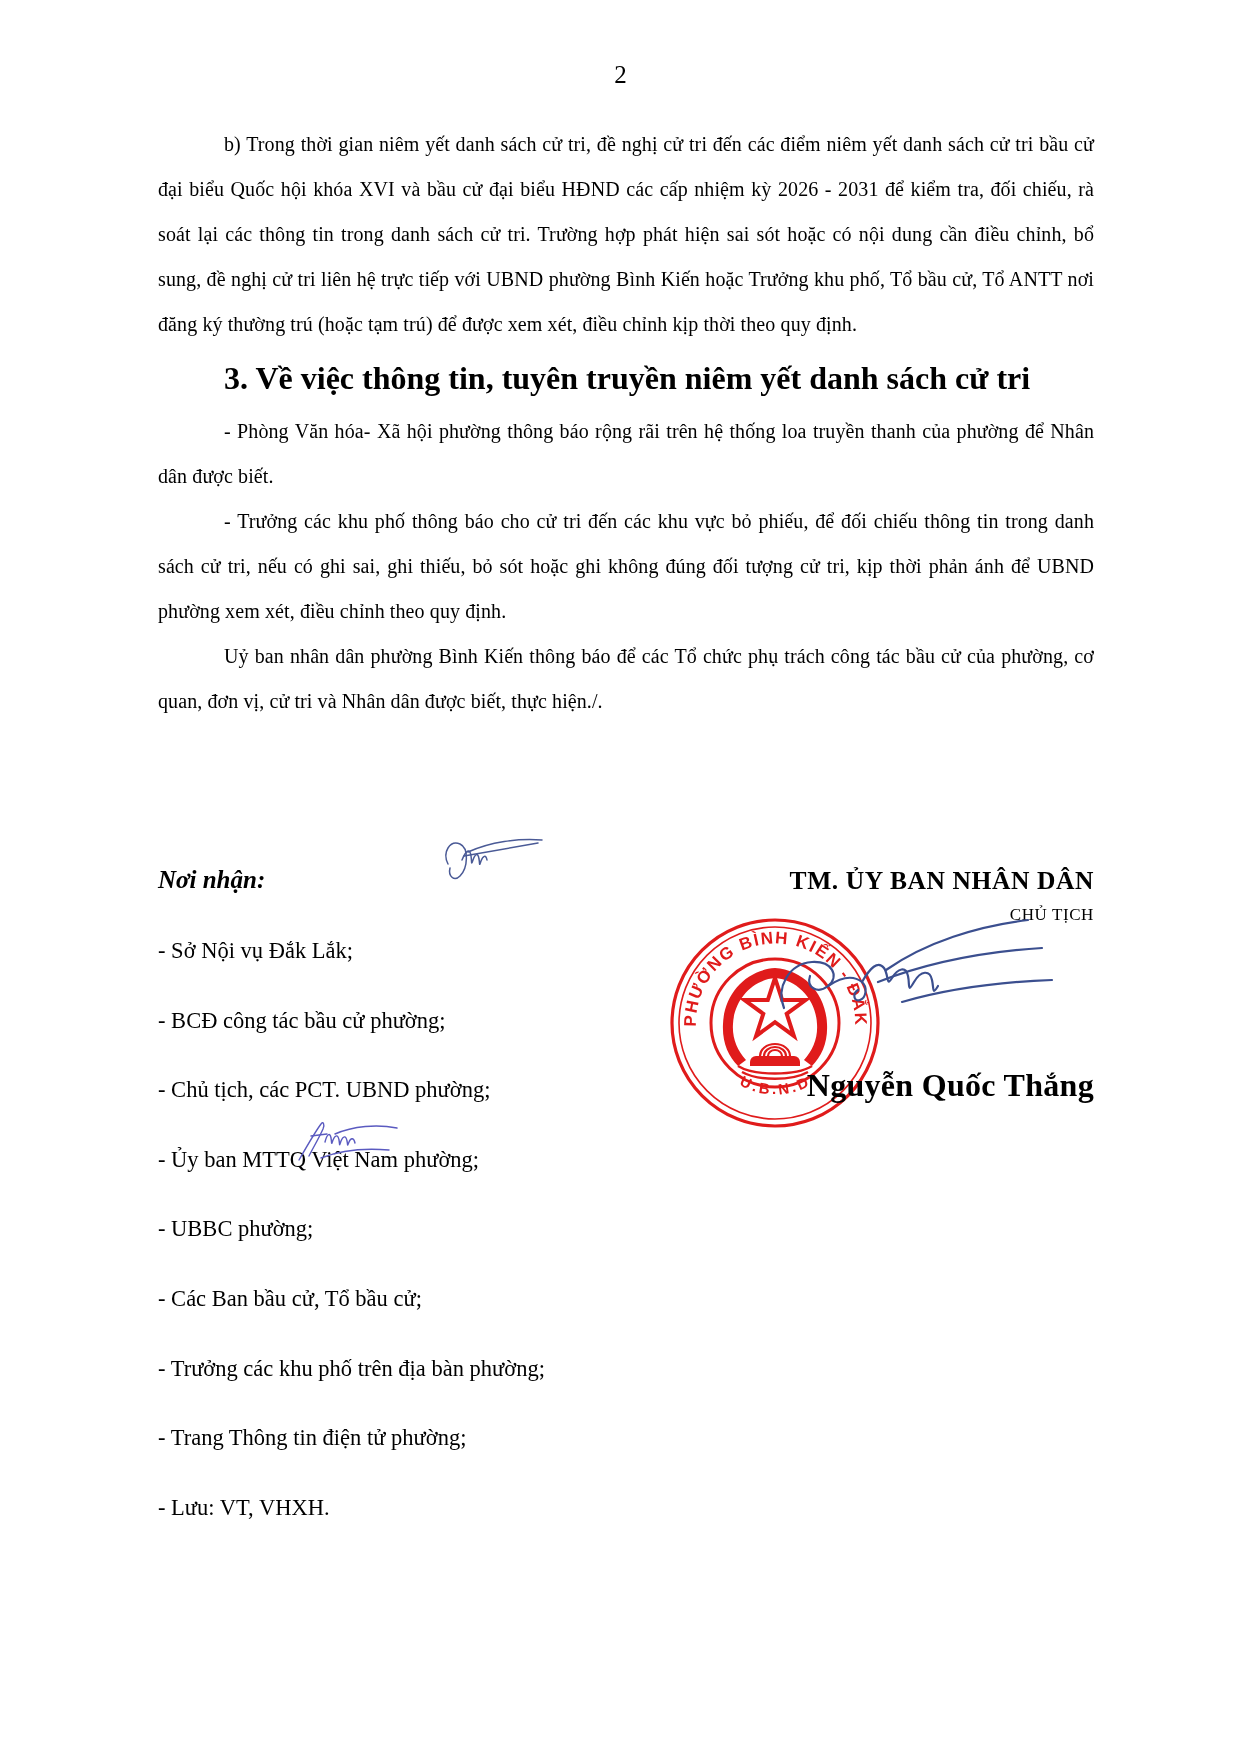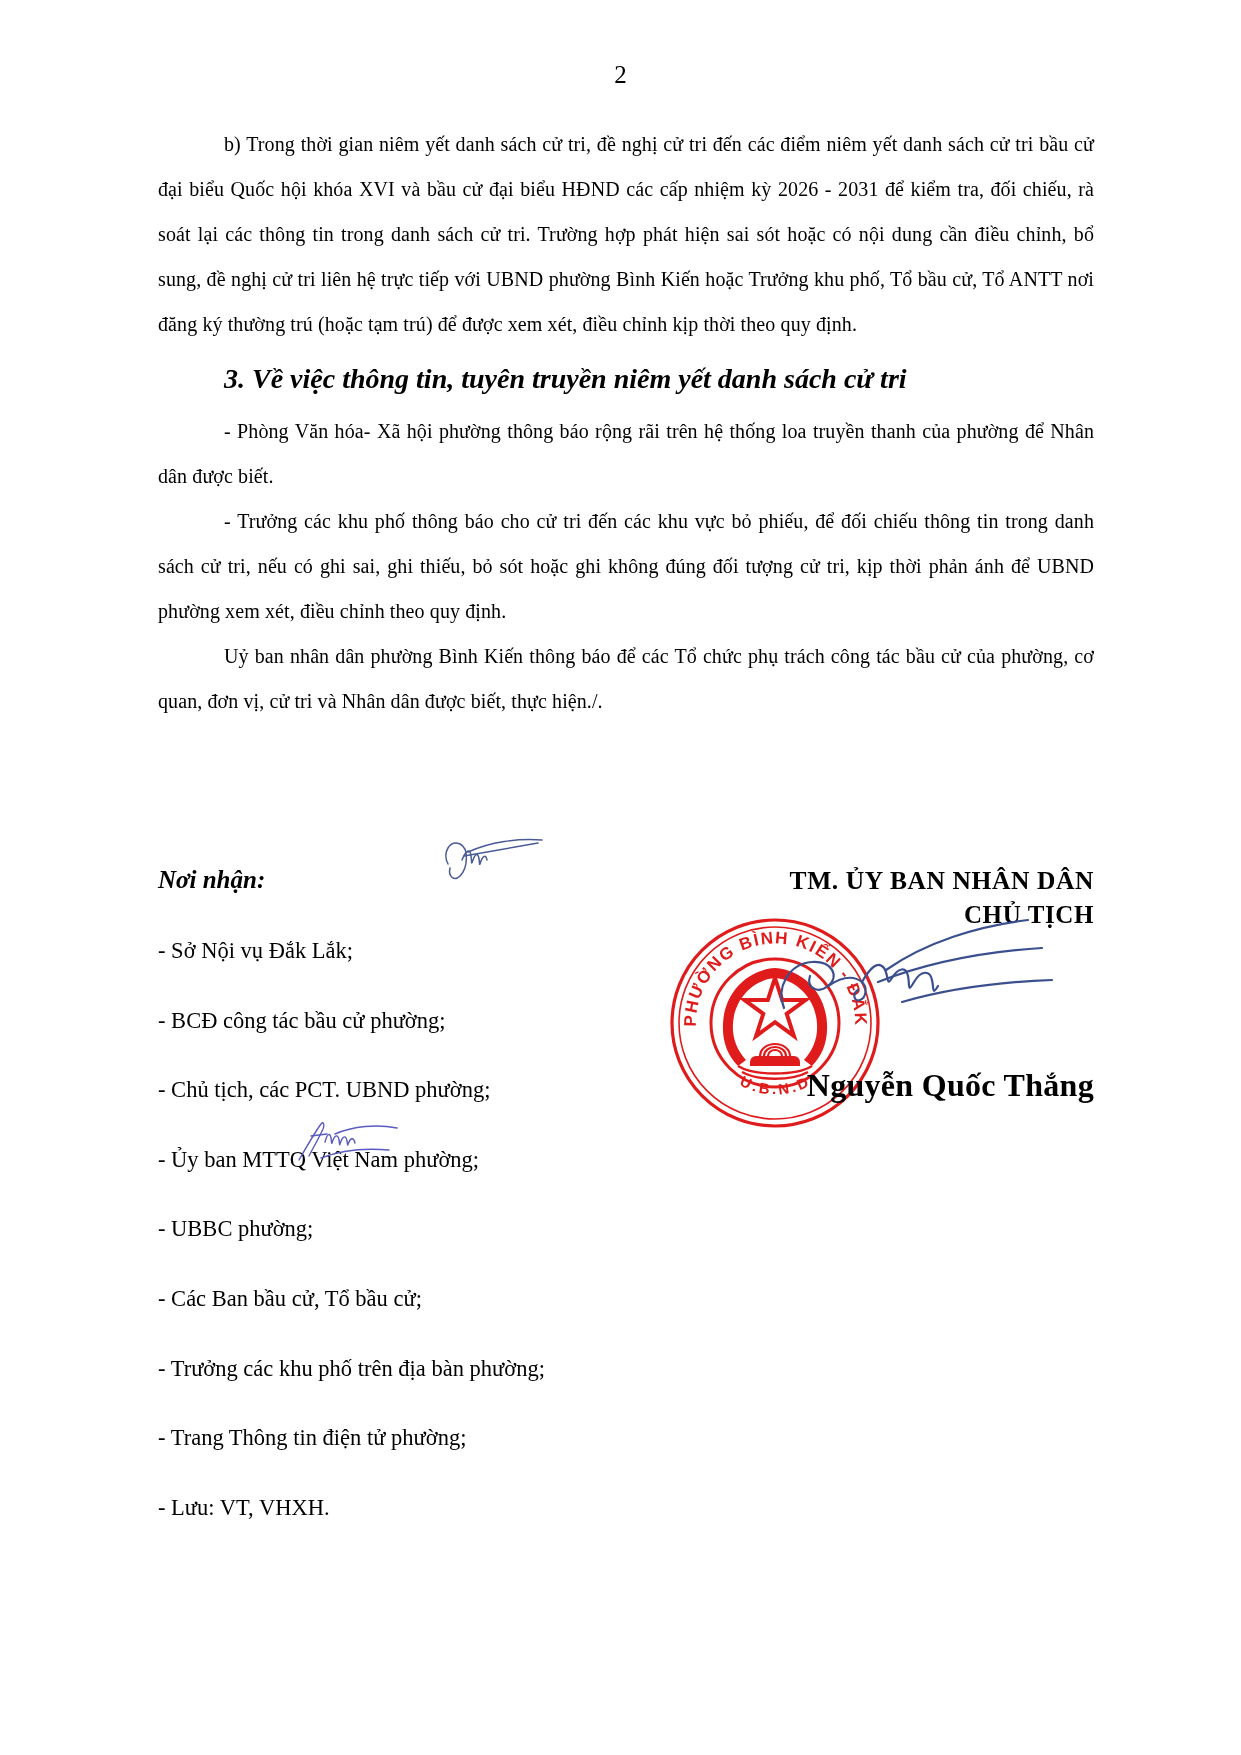--- a/index.html
+++ b/index.html
@@ -42,26 +42,25 @@
     font-size: 20px;
     line-height: 45px;
     text-align: justify;
     text-indent: 66px;
     text-justify: inter-word;
     letter-spacing: 0.1px;
   }
 
   h3.section-heading {
     margin: 9px 0 8px 0;
-    font-size: 28px;
+    font-size: 32px;
     line-height: 45px;
     font-weight: bold;
     text-indent: 66px;
     text-align: left;
-    font-style: italic;
   }
 
   
   .footer {
     position: absolute;
     left: 158px;
     top: 864px;
     width: 936px;
     height: 300px;
   }
@@ -104,22 +103,22 @@
 
   .sign-org {
     font-weight: bold;
     font-size: 25.5px;
     line-height: 34px;
     letter-spacing: 0.6px;
     white-space: nowrap;
   }
 
   .sign-role {
-    font-weight: bold;
-    font-size: 25px;
+    font-weight: normal;
+    font-size: 17px;
     line-height: 34px;
     letter-spacing: 0.6px;
     position: relative;
     z-index: 3;
   }
 
   .sign-name {
     font-weight: bold;
     font-size: 32px;
     line-height: 34px;

